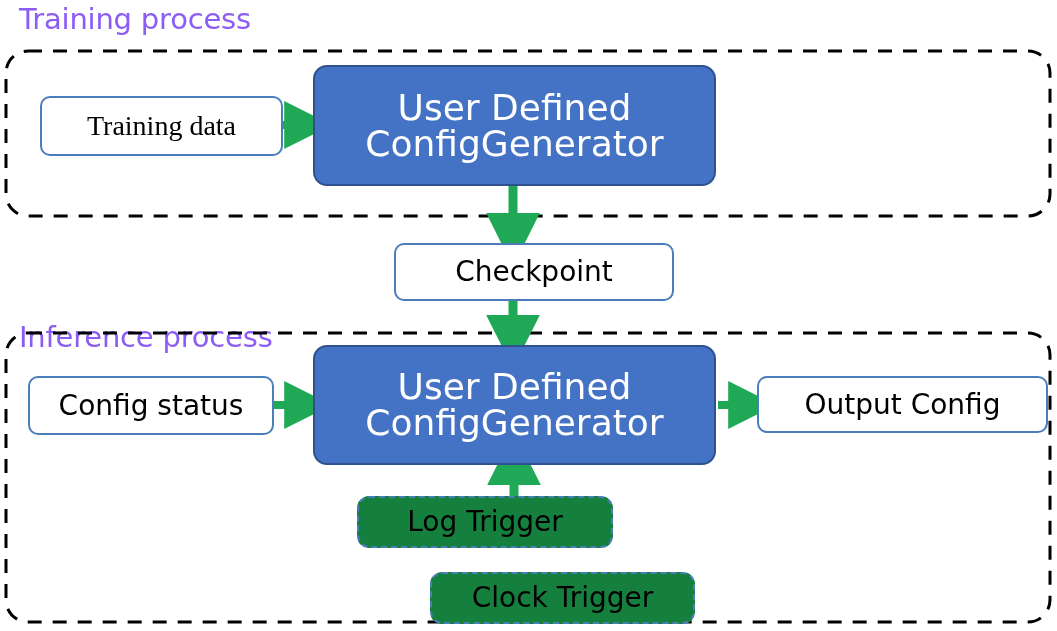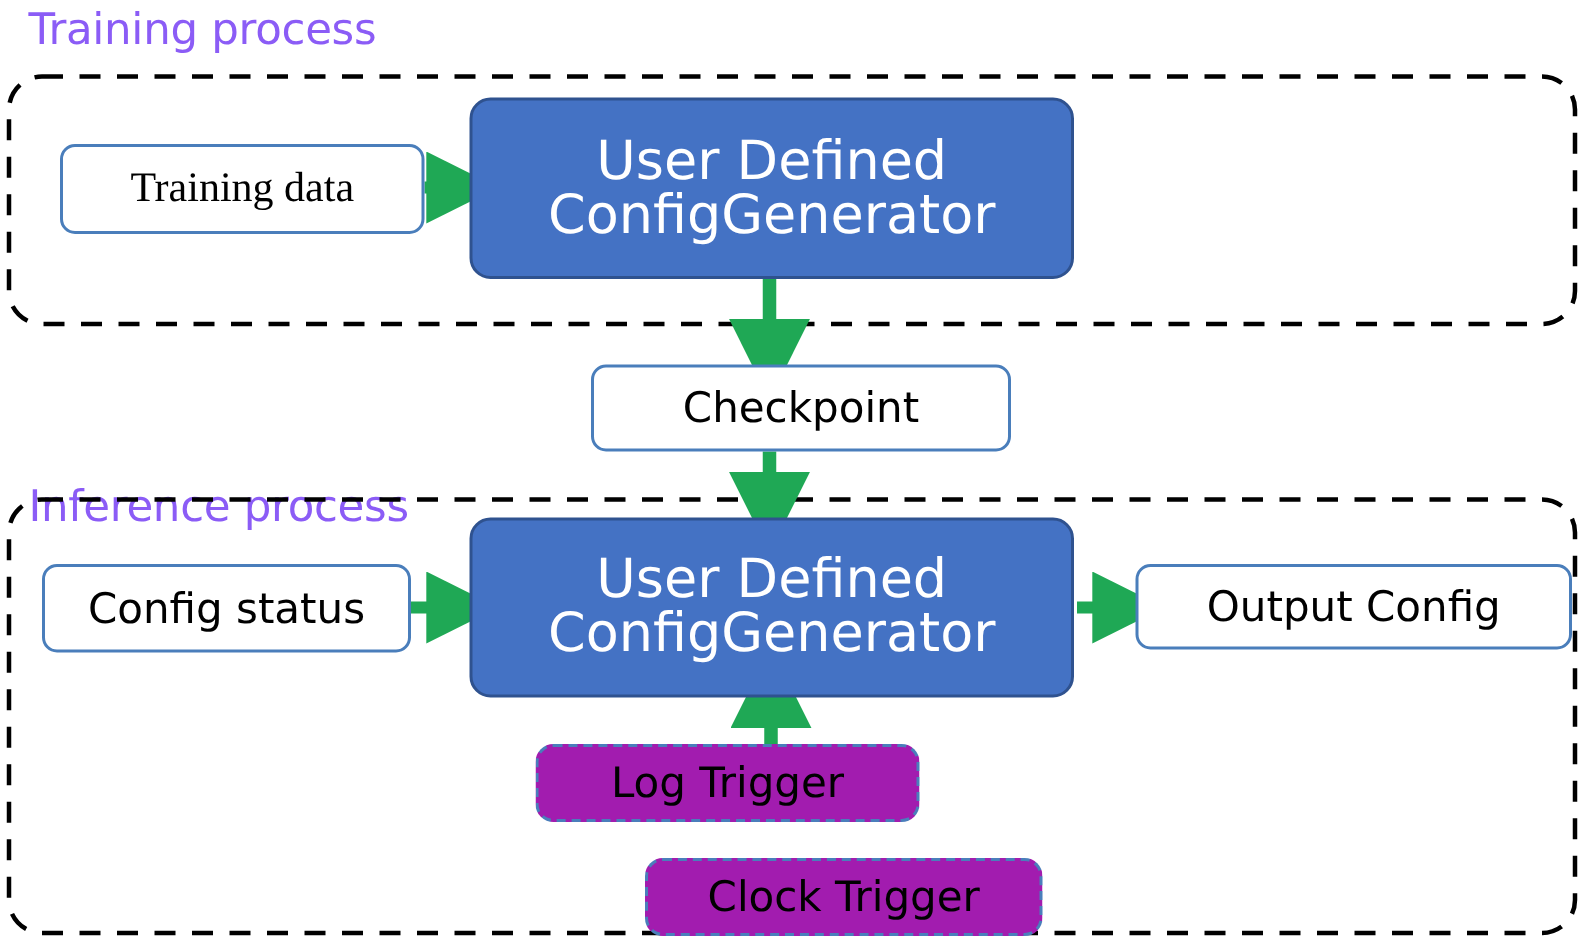--- a/index.html
+++ b/index.html
@@ -53,21 +53,21 @@
     border-radius: 14px;
     color: #ffffff;
     font-size: 36px;
     line-height: 36px;
   }
   .node-blue .blue-label {
     display: block;
     padding: 0 8px;
   }
   .node-dashed {
-    background: #a21caf;
+    background: #15803d;
     border: 2px dashed #4A7EBB;
     border-radius: 12px;
     color: #000000;
     font-size: 28px;
     line-height: 32px;
   }
   .z-front { z-index: 5; }
   .z-mid { z-index: 4; }
   .z-arrows { z-index: 3; }
   .z-back { z-index: 1; }

